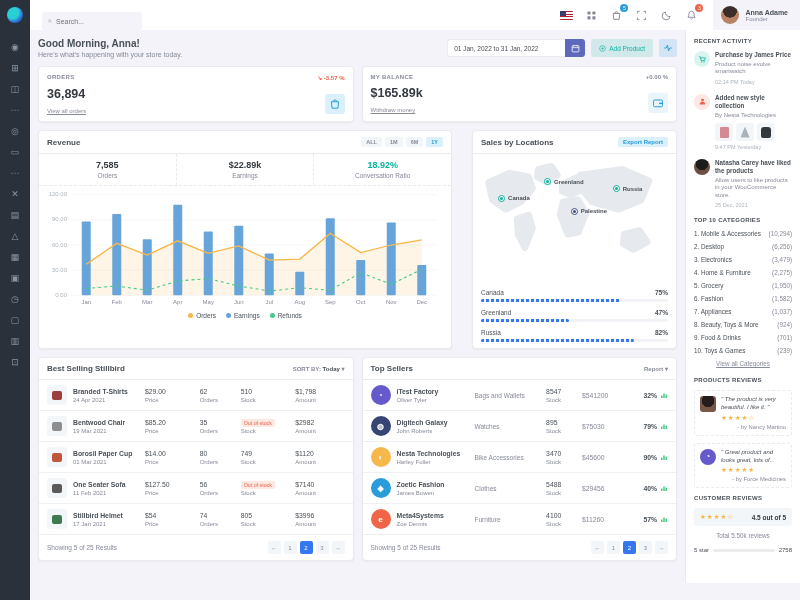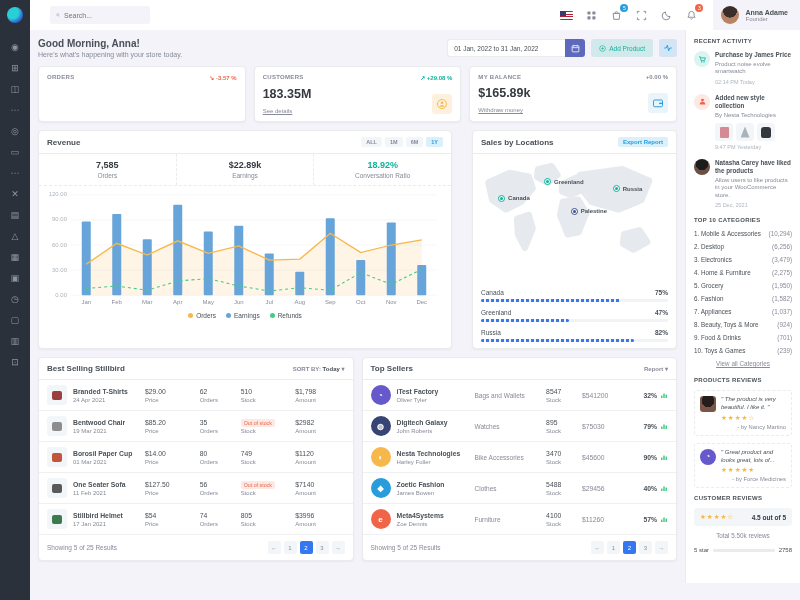--- a/index.html
+++ b/index.html
@@ -9,21 +9,21 @@
   
   .sidebar { position:fixed; left:0; top:0; width:30px; height:600px; background:#2a313a; z-index:50; display:flex; flex-direction:column; align-items:center; }
   .logo { width:30px; height:30px; display:flex; align-items:center; justify-content:center; }
   .logo-dot { width:16px; height:16px; border-radius:50%; background:radial-gradient(circle at 35% 35%, #29cfd6 0 40%, #2f6fd8 65%, #123a6b 100%); }
   .snav { margin-top:13px; display:flex; flex-direction:column; align-items:center; gap:12px; }
   .snav .sicon { color:#8b96a5; font-size:9px; line-height:9px; cursor:pointer; }
 
   
   .shell { margin-left:30px; width:770px; }
 
-  .topbar { height:30px; background:#fff; display:flex; align-items:center; padding:0 0 0 20px; }
+  .topbar { height:30px; background:#fff; display:flex; align-items:flex-end; padding:0 0 0 12px; }
   .searchbox { width:100px; height:18px; background:#f3f3f9; border-radius:3px; display:flex; align-items:center; gap:4px; padding:0 6px; }
   .searchbox input { border:0; outline:0; background:transparent; font-family:"Liberation Sans",sans-serif; font-size:7px; color:#878a99; width:80px; }
   .top-right { margin-left:auto; display:flex; align-items:center; gap:11px; padding-right:0; }
   .tico { position:relative; width:14px; height:14px; display:flex; align-items:center; justify-content:center; cursor:pointer; }
   .flag { width:13px; height:9px; background:repeating-linear-gradient(180deg,#b22234 0 1.3px,#fff 1.3px 2.6px); position:relative; border-radius:1px; }
   .flag::after { content:""; position:absolute; left:0; top:0; width:6px; height:5px; background:#3c3b6e; }
   .badge { position:absolute; top:-4px; right:-5px; min-width:8px; height:8px; border-radius:4px; color:#fff; font-size:5px; line-height:8px; text-align:center; padding:0 1px; }
   .badge.info { background:#299cdb; }
   .badge.danger { background:#f06548; }
   .userchip { height:30px; background:#f3f3f9; display:flex; align-items:center; gap:6px; padding:0 12px 0 8px; margin-left:4px; cursor:pointer; }
@@ -270,36 +270,29 @@
             </button>
         </div>
       </div>
 
       <div class="stats-row" id="stats-row">
           <div class="card stat-card">
     <div class="stat-top">
       <span class="stat-label">ORDERS</span>
       <span class="stat-delta down">↘ -3.57 %</span>
     </div>
-  </div>
-          <div class="card stat-card">
-    <div class="stat-top">
-      <span class="stat-label">CUSTOMERS</span>
-      <span class="stat-delta up">↗ +29.08 %</span>
-    </div>
     <div class="stat-bottom">
       <div>
-        <div class="stat-value">183.35M</div>
-        <a class="stat-link">See details</a>
-      </div>
-      <span class="stat-ico" style="background:#fdf1dd">
+        <div class="stat-value">36,894</div>
+        <a class="stat-link">View all orders</a>
+      </div>
+      <span class="stat-ico" style="background:#daf0fa">
                 <svg width="12" height="12" viewBox="0 0 16 16">
-                  <circle cx="8" cy="8" r="6" fill="none" stroke="#f7b84b" stroke-width="1.3"></circle>
-                  <circle cx="8" cy="6.3" r="1.7" fill="#f7b84b"></circle>
-                  <path d="M4.6 11.6a3.6 3.6 0 016.8 0" fill="#f7b84b"></path>
+                  <path d="M3.2 5h9.6l-.9 8.6H4.1z" fill="none" stroke="#299cdb" stroke-width="1.3"></path>
+                  <path d="M5.6 5a2.4 2.4 0 014.8 0" fill="none" stroke="#299cdb" stroke-width="1.3"></path>
                 </svg>
               </span>
     </div>
   </div>
           <div class="card stat-card">
     <div class="stat-top">
       <span class="stat-label">MY BALANCE</span>
       <span class="stat-delta flat"> +0.00 %</span>
     </div>
     <div class="stat-bottom">

